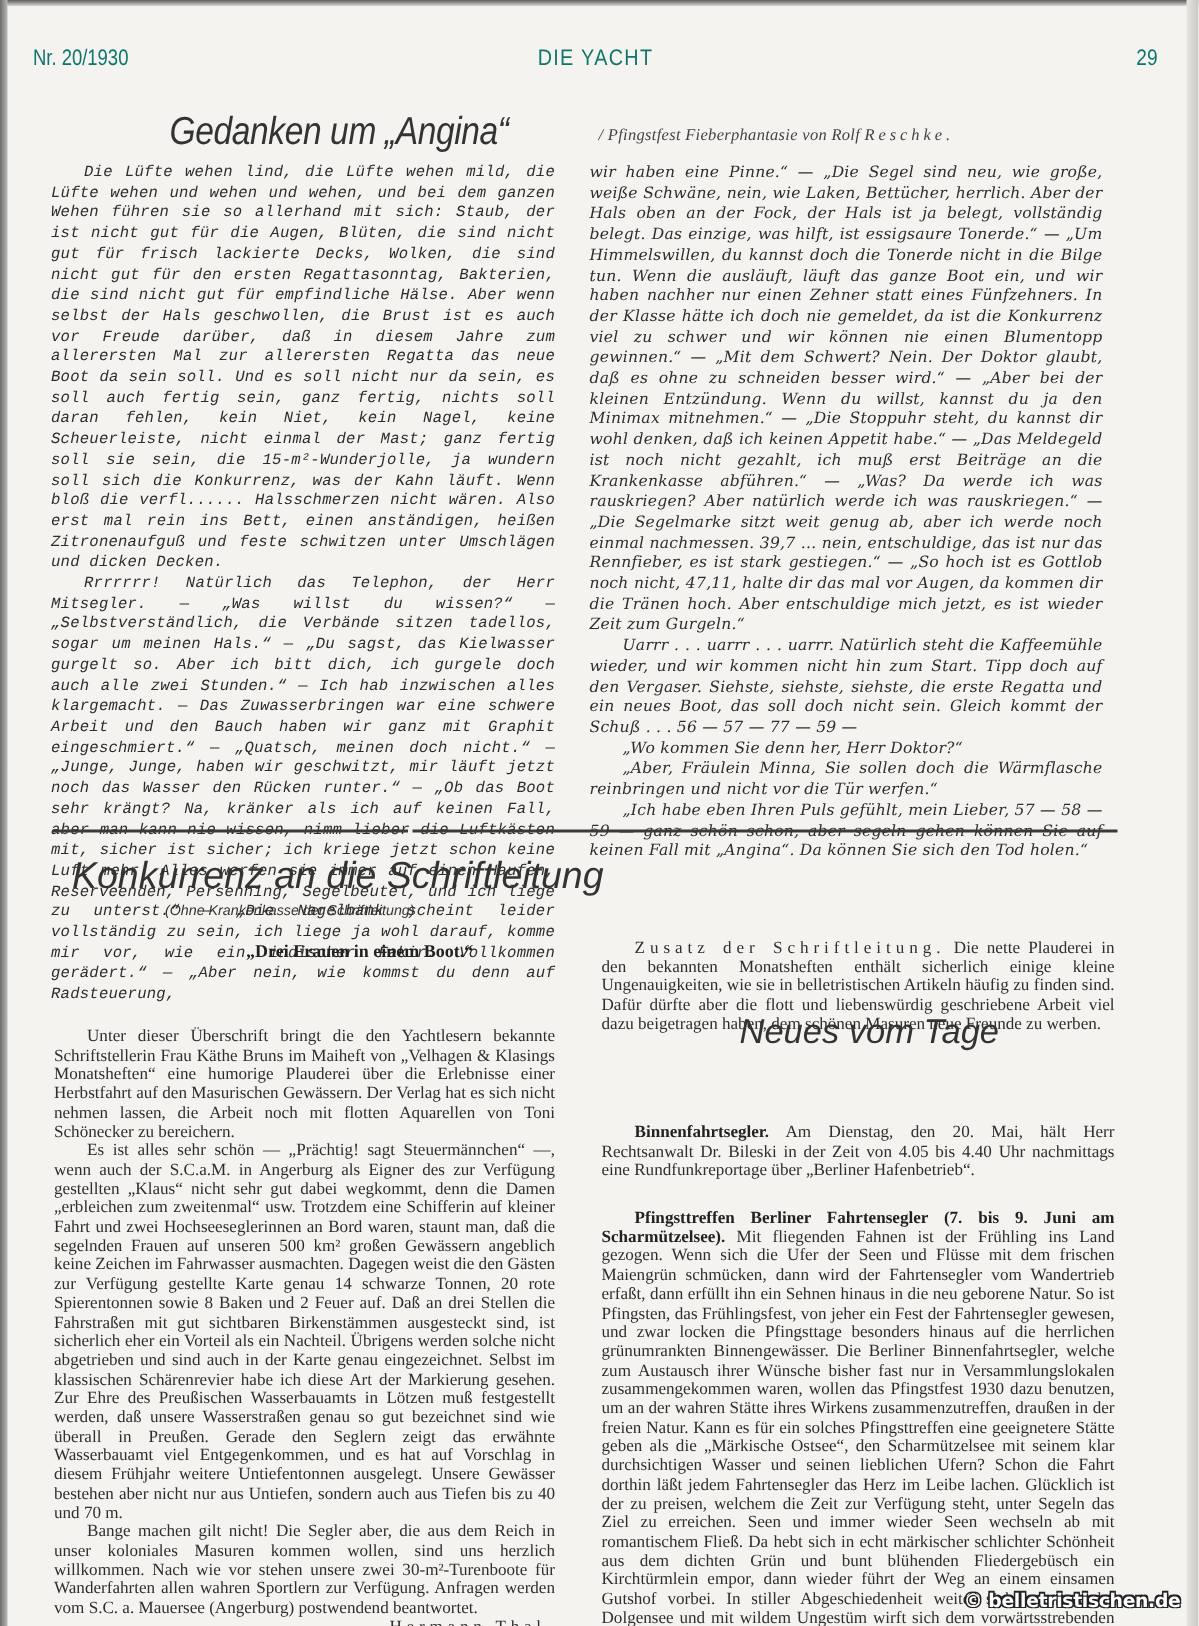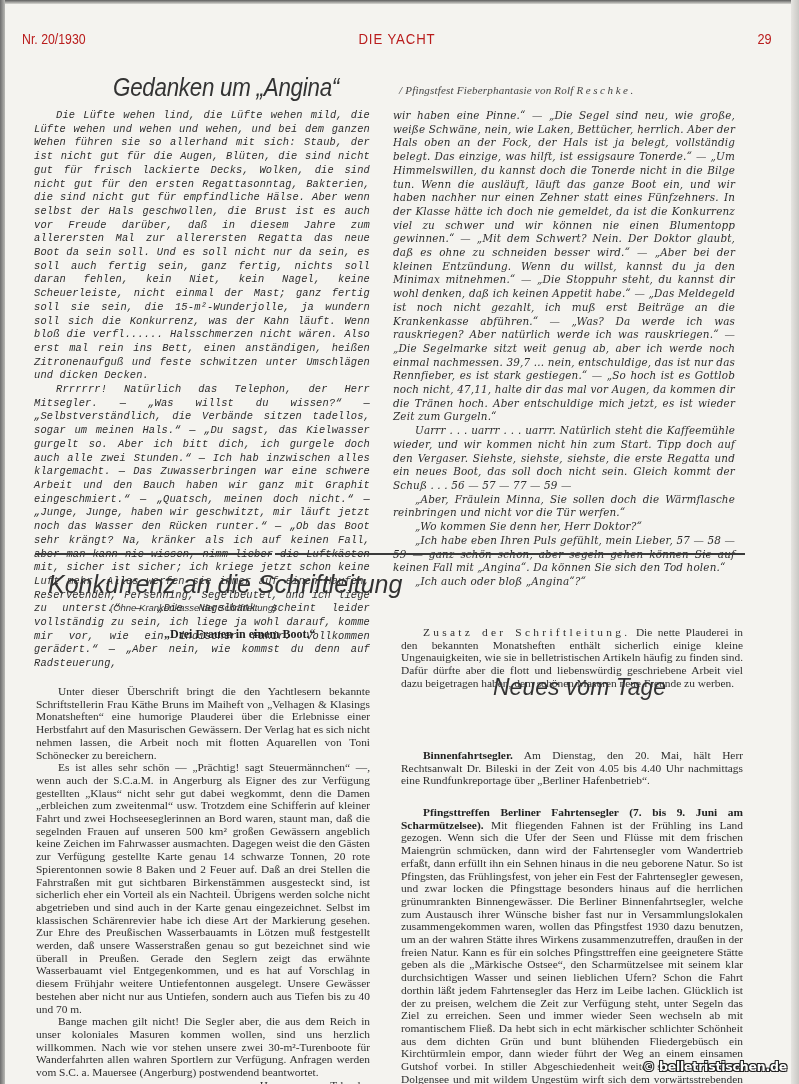--- a/index.html
+++ b/index.html
@@ -18,21 +18,21 @@
     position: absolute; left: 0; top: 0; width: 799px; height: 4px;
     background: linear-gradient(to bottom, #5d5d5d, #d8d7d3);
   }
   .page-edge-right {
     position: absolute; right: 0; top: 0; width: 8px; height: 1084px;
     background: linear-gradient(to right, #e6e5e1, #c9c8c4);
   }
   .running-head {
     position: absolute; top: 30px; left: 22px; width: 750px; height: 20px;
     font-family: "Liberation Sans Narrow", "Liberation Sans", sans-serif;
-    font-size: 15px; color: #b91c1c;
+    font-size: 15px; color: #0f766e;
   }
   .running-head .issue { position: absolute; left: 0; top: 0; transform: scaleX(0.82); transform-origin: left; }
   .running-head .mag { position: absolute; left: 0; width: 100%; text-align: center; top: 0; letter-spacing: 1px; transform: scaleX(0.88); }
   .running-head .pg { position: absolute; right: 0; top: 0; transform: scaleX(0.85); transform-origin: right; }
 
   .title1 {
     position: absolute; top: 72px; left: 88px; width: 700px; white-space: nowrap; margin-left: 25px;
   }
   .title1 .main {
     font-family: "Liberation Sans Narrow", "Liberation Sans", sans-serif;
@@ -110,24 +110,23 @@
 </div>
 
 <div class="col italic-text" style="left:34px; top:109px; width:336px;font-family:Liberation Mono, monospace;">
   <p>Die Lüfte wehen lind, die Lüfte wehen mild, die Lüfte wehen und wehen und wehen, und bei dem ganzen Wehen führen sie so allerhand mit sich: Staub, der ist nicht gut für die Augen, Blüten, die sind nicht gut für frisch lackierte Decks, Wolken, die sind nicht gut für den ersten Regattasonntag, Bakterien, die sind nicht gut für empfindliche Hälse. Aber wenn selbst der Hals geschwollen, die Brust ist es auch vor Freude darüber, daß in diesem Jahre zum allerersten Mal zur allerersten Regatta das neue Boot da sein soll. Und es soll nicht nur da sein, es soll auch fertig sein, ganz fertig, nichts soll daran fehlen, kein Niet, kein Nagel, keine Scheuerleiste, nicht einmal der Mast; ganz fertig soll sie sein, die 15-m²-Wunderjolle, ja wundern soll sich die Konkurrenz, was der Kahn läuft. Wenn bloß die verfl...... Halsschmerzen nicht wären. Also erst mal rein ins Bett, einen anständigen, heißen Zitronenaufguß und feste schwitzen unter Umschlägen und dicken Decken.</p>
   <p>Rrrrrrr! Natürlich das Telephon, der Herr Mitsegler. — „Was willst du wissen?“ — „Selbstverständlich, die Verbände sitzen tadellos, sogar um meinen Hals.“ — „Du sagst, das Kielwasser gurgelt so. Aber ich bitt dich, ich gurgele doch auch alle zwei Stunden.“ — Ich hab inzwischen alles klargemacht. — Das Zuwasserbringen war eine schwere Arbeit und den Bauch haben wir ganz mit Graphit eingeschmiert.“ — „Quatsch, meinen doch nicht.“ — „Junge, Junge, haben wir geschwitzt, mir läuft jetzt noch das Wasser den Rücken runter.“ — „Ob das Boot sehr krängt? Na, kränker als ich auf keinen Fall, aber man kann nie wissen, nimm lieber die Luftkästen mit, sicher ist sicher; ich kriege jetzt schon keine Luft mehr. Alles werfen sie immer auf einen Haufen, Reserveenden, Persenning, Segelbeutel, und ich liege zu unterst.“ — „Die Nagelbank scheint leider vollständig zu sein, ich liege ja wohl darauf, komme mir vor, wie ein indischer Fakir. Vollkommen gerädert.“ — „Aber nein, wie kommst du denn auf Radsteuerung,</p>
 </div>
 
 <div class="col italic-text" style="left:393px; top:109px; width:342px;font-style:italic;">
   <p class="noindent">wir haben eine Pinne.“ — „Die Segel sind neu, wie große, weiße Schwäne, nein, wie Laken, Bettücher, herrlich. Aber der Hals oben an der Fock, der Hals ist ja belegt, vollständig belegt. Das einzige, was hilft, ist essigsaure Tonerde.“ — „Um Himmelswillen, du kannst doch die Tonerde nicht in die Bilge tun. Wenn die ausläuft, läuft das ganze Boot ein, und wir haben nachher nur einen Zehner statt eines Fünfzehners. In der Klasse hätte ich doch nie gemeldet, da ist die Konkurrenz viel zu schwer und wir können nie einen Blumentopp gewinnen.“ — „Mit dem Schwert? Nein. Der Doktor glaubt, daß es ohne zu schneiden besser wird.“ — „Aber bei der kleinen Entzündung. Wenn du willst, kannst du ja den Minimax mitnehmen.“ — „Die Stoppuhr steht, du kannst dir wohl denken, daß ich keinen Appetit habe.“ — „Das Meldegeld ist noch nicht gezahlt, ich muß erst Beiträge an die Krankenkasse abführen.“ — „Was? Da werde ich was rauskriegen? Aber natürlich werde ich was rauskriegen.“ — „Die Segelmarke sitzt weit genug ab, aber ich werde noch einmal nachmessen. 39,7 ... nein, entschuldige, das ist nur das Rennfieber, es ist stark gestiegen.“ — „So hoch ist es Gottlob noch nicht, 47,11, halte dir das mal vor Augen, da kommen dir die Tränen hoch. Aber entschuldige mich jetzt, es ist wieder Zeit zum Gurgeln.“</p>
   <p>Uarrr . . . uarrr . . . uarrr. Natürlich steht die Kaffeemühle wieder, und wir kommen nicht hin zum Start. Tipp doch auf den Vergaser. Siehste, siehste, siehste, die erste Regatta und ein neues Boot, das soll doch nicht sein. Gleich kommt der Schuß . . . 56 — 57 — 77 — 59 —</p>
+  <p>„Wo kommen Sie denn her, Herr Doktor?“</p>
   <p>„Aber, Fräulein Minna, Sie sollen doch die Wärmflasche reinbringen und nicht vor die Tür werfen.“</p>
-  <p>„Wo kommen Sie denn her, Herr Doktor?“</p>
   <p>„Ich habe eben Ihren Puls gefühlt, mein Lieber, 57 — 58 — 59 — ganz schön schon, aber segeln gehen können Sie auf keinen Fall mit „Angina“. Da können Sie sich den Tod holen.“</p>
-  <p>„Ich auch oder bloß „Angina“?“</p>
 </div>
 
 <div class="rule" style="left:35px; top:553px; width:237px;"></div>
 <div class="rule" style="left:275px; top:553px; width:470px;"></div>
 
 <div class="section-title" style="left:48px; top:570px; font-size:25px;">Konkurrenz an die Schriftleitung</div>
 <div class="section-sub" style="left:110px; top:602px;">(Ohne Krankenkasse der Schriftleitung)</div>
 <div class="subhead" style="left:120px; top:627px;">„Drei Frauen in einem Boot.“</div>
 
 <div class="col roman-text" style="left:36px; top:641px; width:334px;">

